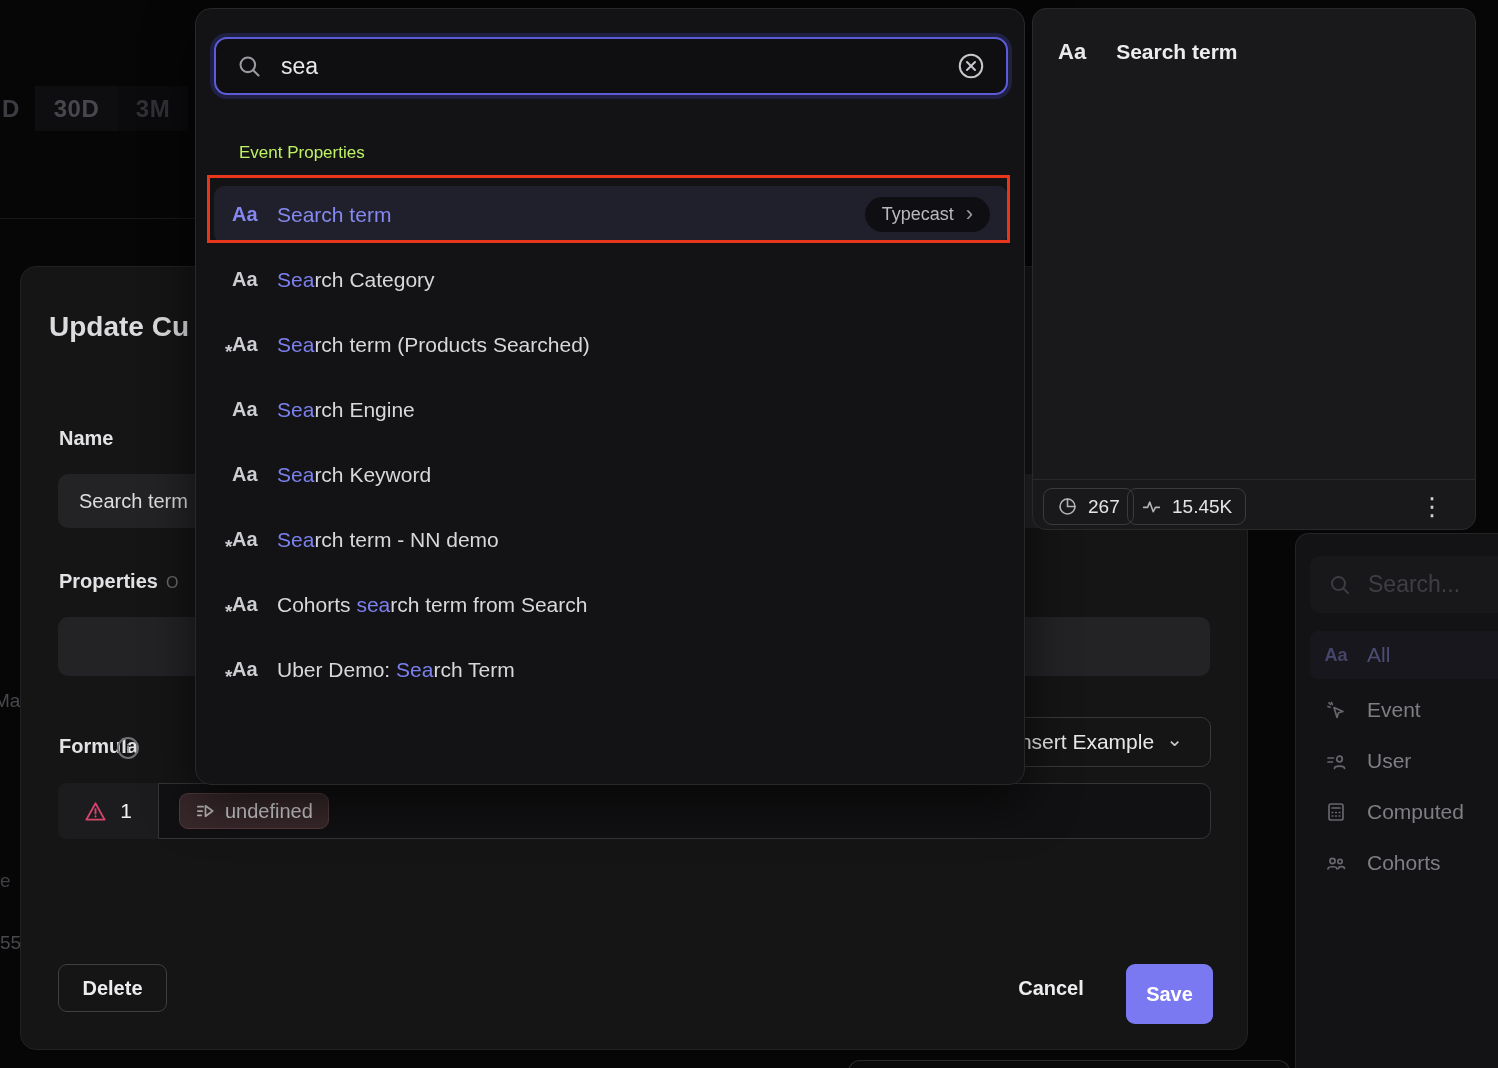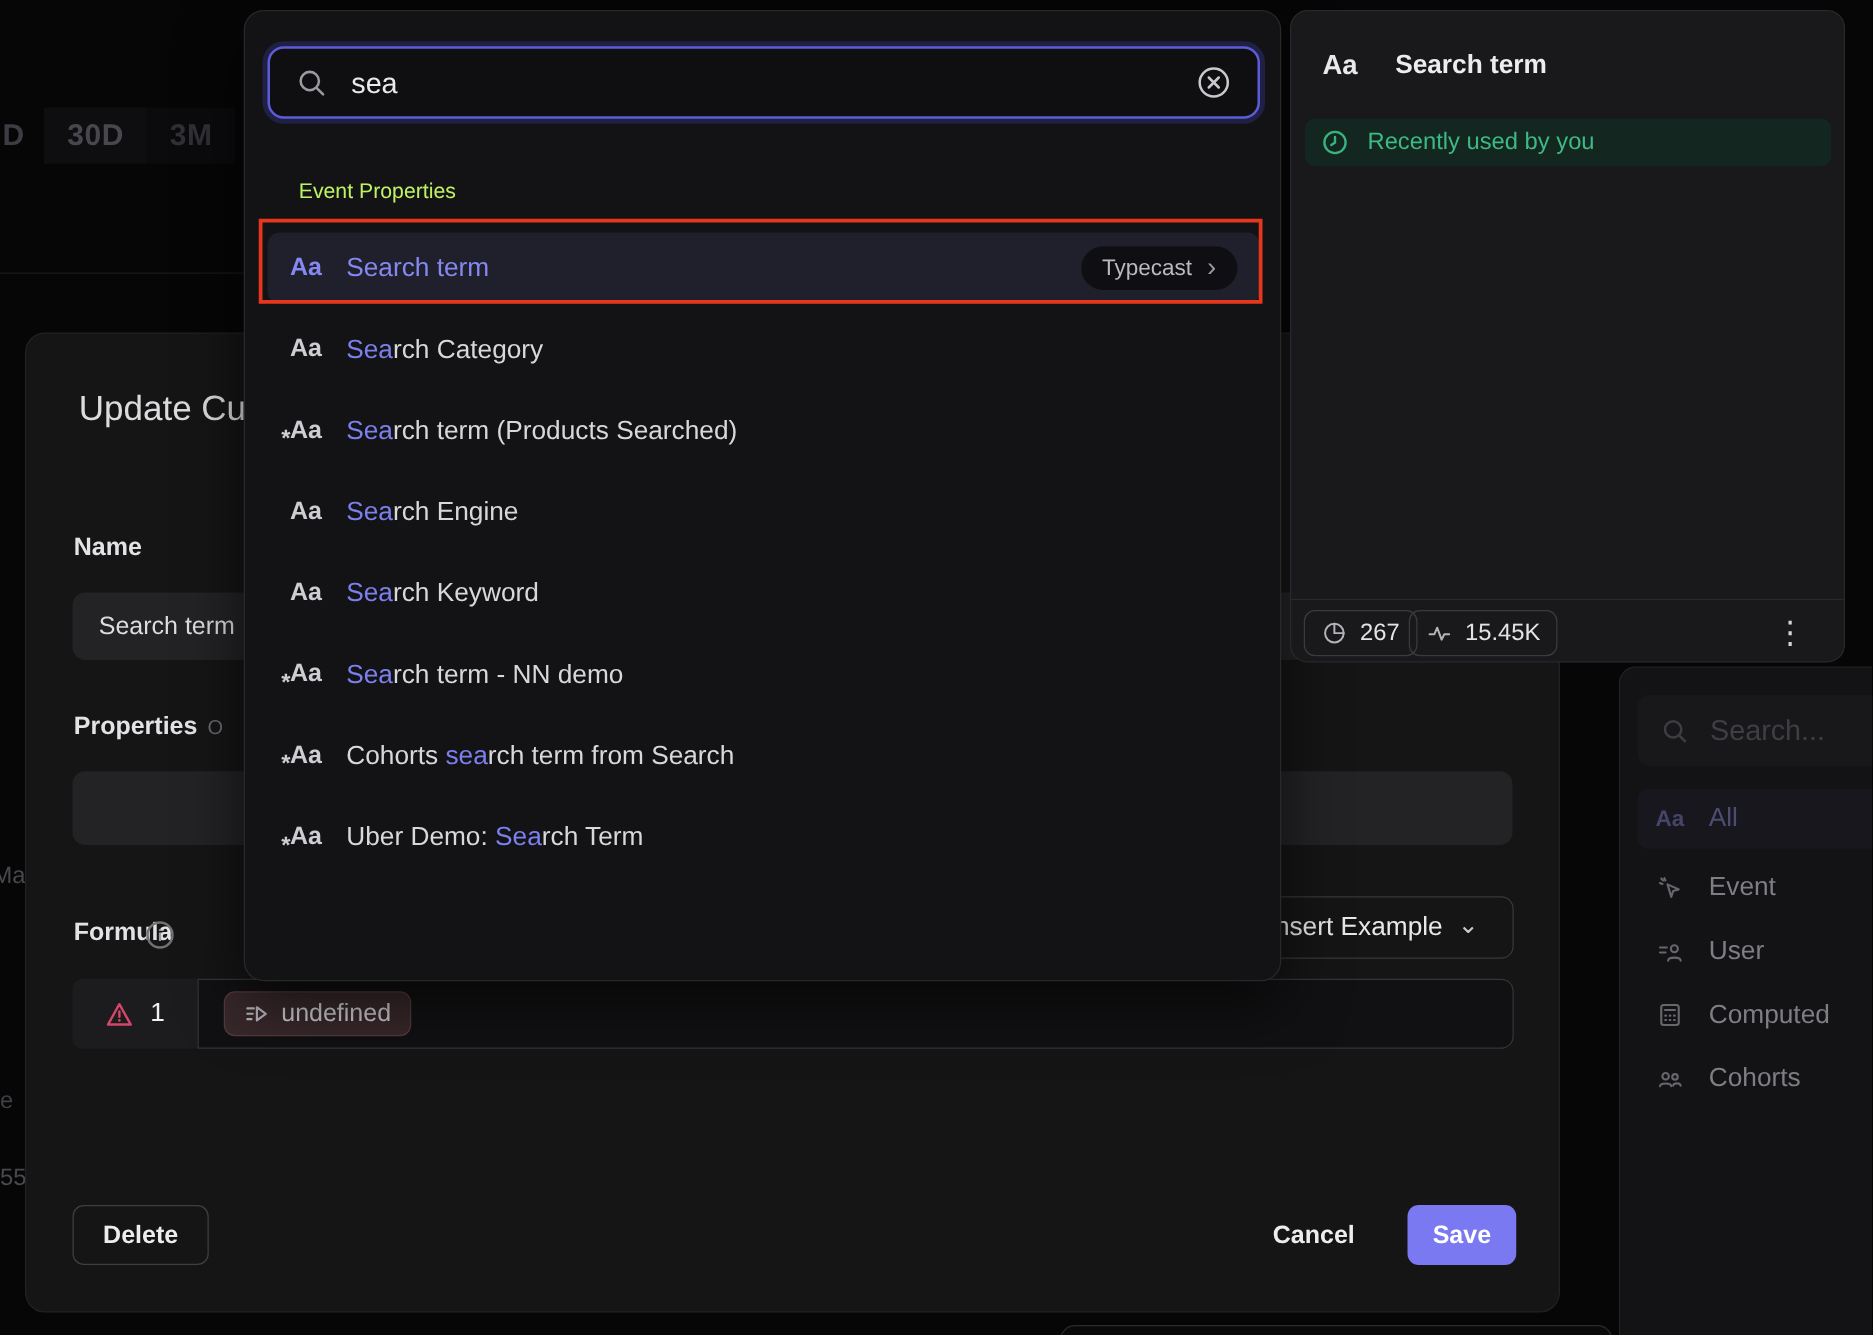--- a/index.html
+++ b/index.html
@@ -17,21 +17,21 @@
   .seg-30d { left:35px; width:83px; color:#47474d; background:#0e0e11; }
   .seg-3m  { left:118px; width:70px; color:#303036; background:#0b0b0d; }
   .gridline { position:absolute; left:0; top:218px; width:196px; height:1px; background:#18181a; }
   .frag { position:absolute; color:#48484d; font-size:19px; }
   .bg-edge { position:absolute; left:848px; top:1060px; width:442px; height:12px;
              border:1px solid #2c2c2f; border-bottom:none; border-radius:12px 12px 0 0; background:#0a0a0b; }
 
   
   .dialog { position:absolute; left:20px; top:266px; width:1228px; height:784px;
             background:#151516; border:1px solid #222225; border-radius:16px; z-index:2; }
-  .dlg-title { position:absolute; left:42px; top:44px; font-size:28px; font-weight:400; color:#dcdcdf; }
+  .dlg-title { position:absolute; left:28px; top:44px; font-size:28px; font-weight:700; color:#dcdcdf; }
   .dlg-label { position:absolute; font-size:20px; font-weight:700; color:#e3e3e6; }
   .dlg-opt { font-size:16px; font-weight:400; color:#69696e; margin-left:8px; }
   .name-input { position:absolute; left:37px; top:207px; width:1153px; height:54px;
                 background:#232326; border:none; border-radius:10px; color:#dddde0;
                 font-size:20px; padding:0 21px; font-family:inherit; }
   .desc-box { position:absolute; left:37px; top:350px; width:1152px; height:59px;
               background:#232326; border-radius:10px; }
   .info-circle { position:absolute; left:96px; top:470px; width:22px; height:22px; border:2px solid #717176;
                  border-radius:50%; color:#9a9a9f; font-size:13px; display:flex; align-items:center;
                  justify-content:center; font-weight:700; }
@@ -47,21 +47,21 @@
                   background:#111113; border:1px solid #353538; border-radius:0 10px 10px 0;
                   display:flex; align-items:center; padding-left:20px; }
   .token { display:flex; align-items:center; gap:9px; height:36px; padding:0 15px;
            background:#38282b; border:1px solid #553a3e; border-radius:9px;
            color:#cdced1; font-size:20px; }
   .delete-btn { position:absolute; left:37px; top:697px; width:109px; height:48px; background:transparent;
                 border:1px solid #3f3f43; border-radius:9px; color:#ededef; font-size:20px;
                 font-weight:600; cursor:pointer; font-family:inherit; }
   .cancel-btn { position:absolute; left:985px; top:697px; width:90px; height:48px; background:transparent;
                 border:none; color:#ededef; font-size:20px; font-weight:600; cursor:pointer; font-family:inherit; }
-  .save-btn { position:absolute; left:1105px; top:697px; width:87px; height:48px; background:#7b79f2;
+  .save-btn { position:absolute; left:1105px; top:697px; width:87px; height:60px; background:#7b79f2;
               border:none; border-radius:9px; color:#fff; font-size:20px; font-weight:600;
               cursor:pointer; font-family:inherit; }
 
   
   .sidebar { position:absolute; left:1295px; top:533px; width:203px; height:535px; background:#131315;
              border:1px solid #242427; border-right:none; border-bottom:none; border-radius:14px 0 0 0; z-index:3; }
   .sb-search { position:absolute; left:14px; top:22px; width:196px; height:57px; background:#18181b;
                border-radius:10px; display:flex; align-items:center; gap:16px; padding:0 18px; }
   .sb-search input { background:transparent; border:none; outline:none; width:110px;
                      color:#55555c; font-size:23px; font-family:inherit; }
@@ -305,29 +305,20 @@
     </div>
   </div>
 
   <div class="annotation"></div>
 
   <div class="details">
     <div class="det-head">
       <span class="det-aa">Aa</span>
       <span class="det-title">Search term</span>
     </div>
-    <div class="recent-badge">
-      <span>
-        <svg width="24" height="24" viewBox="0 0 24 24" fill="none" stroke="#37b37e" stroke-width="1.9" stroke-linecap="round">
-          <circle cx="12" cy="12" r="8.5"></circle>
-            <polyline points="12,7.5 12,12 9,14"></polyline>
-        </svg>
-      </span>
-      <span>Recently used by you</span>
-    </div>
     <div class="det-sep"></div>
     <button class="stat-pill" style="left:10px;">
       <span>
         <svg width="21" height="21" viewBox="0 0 24 24" fill="none" stroke="#b4b4b8" stroke-width="1.8" stroke-linecap="round">
           <circle cx="12" cy="12" r="8.5"></circle>
             <path d="M12 3.5 V12 H20.5"></path>
         </svg>
       </span>
       <span>267</span>
     </button>

